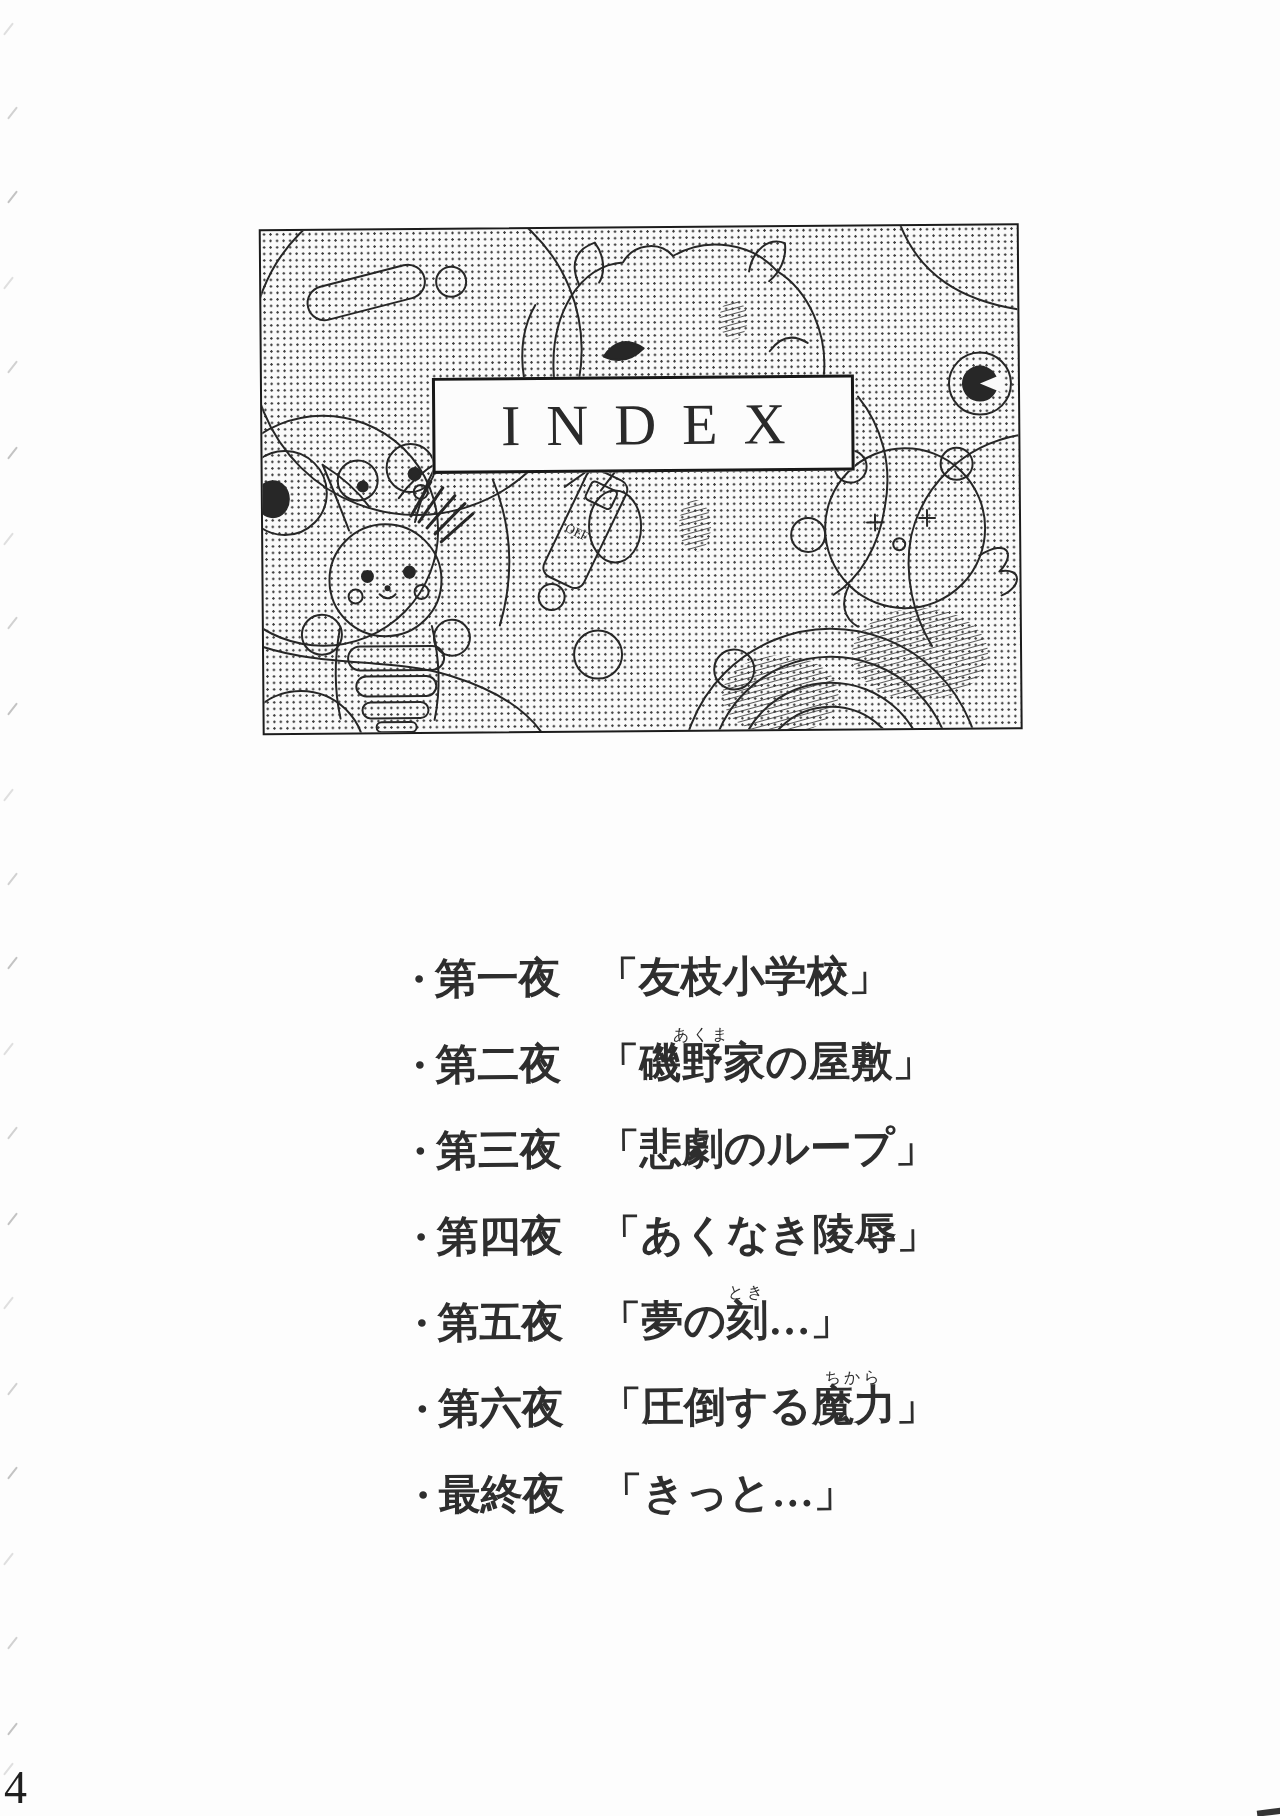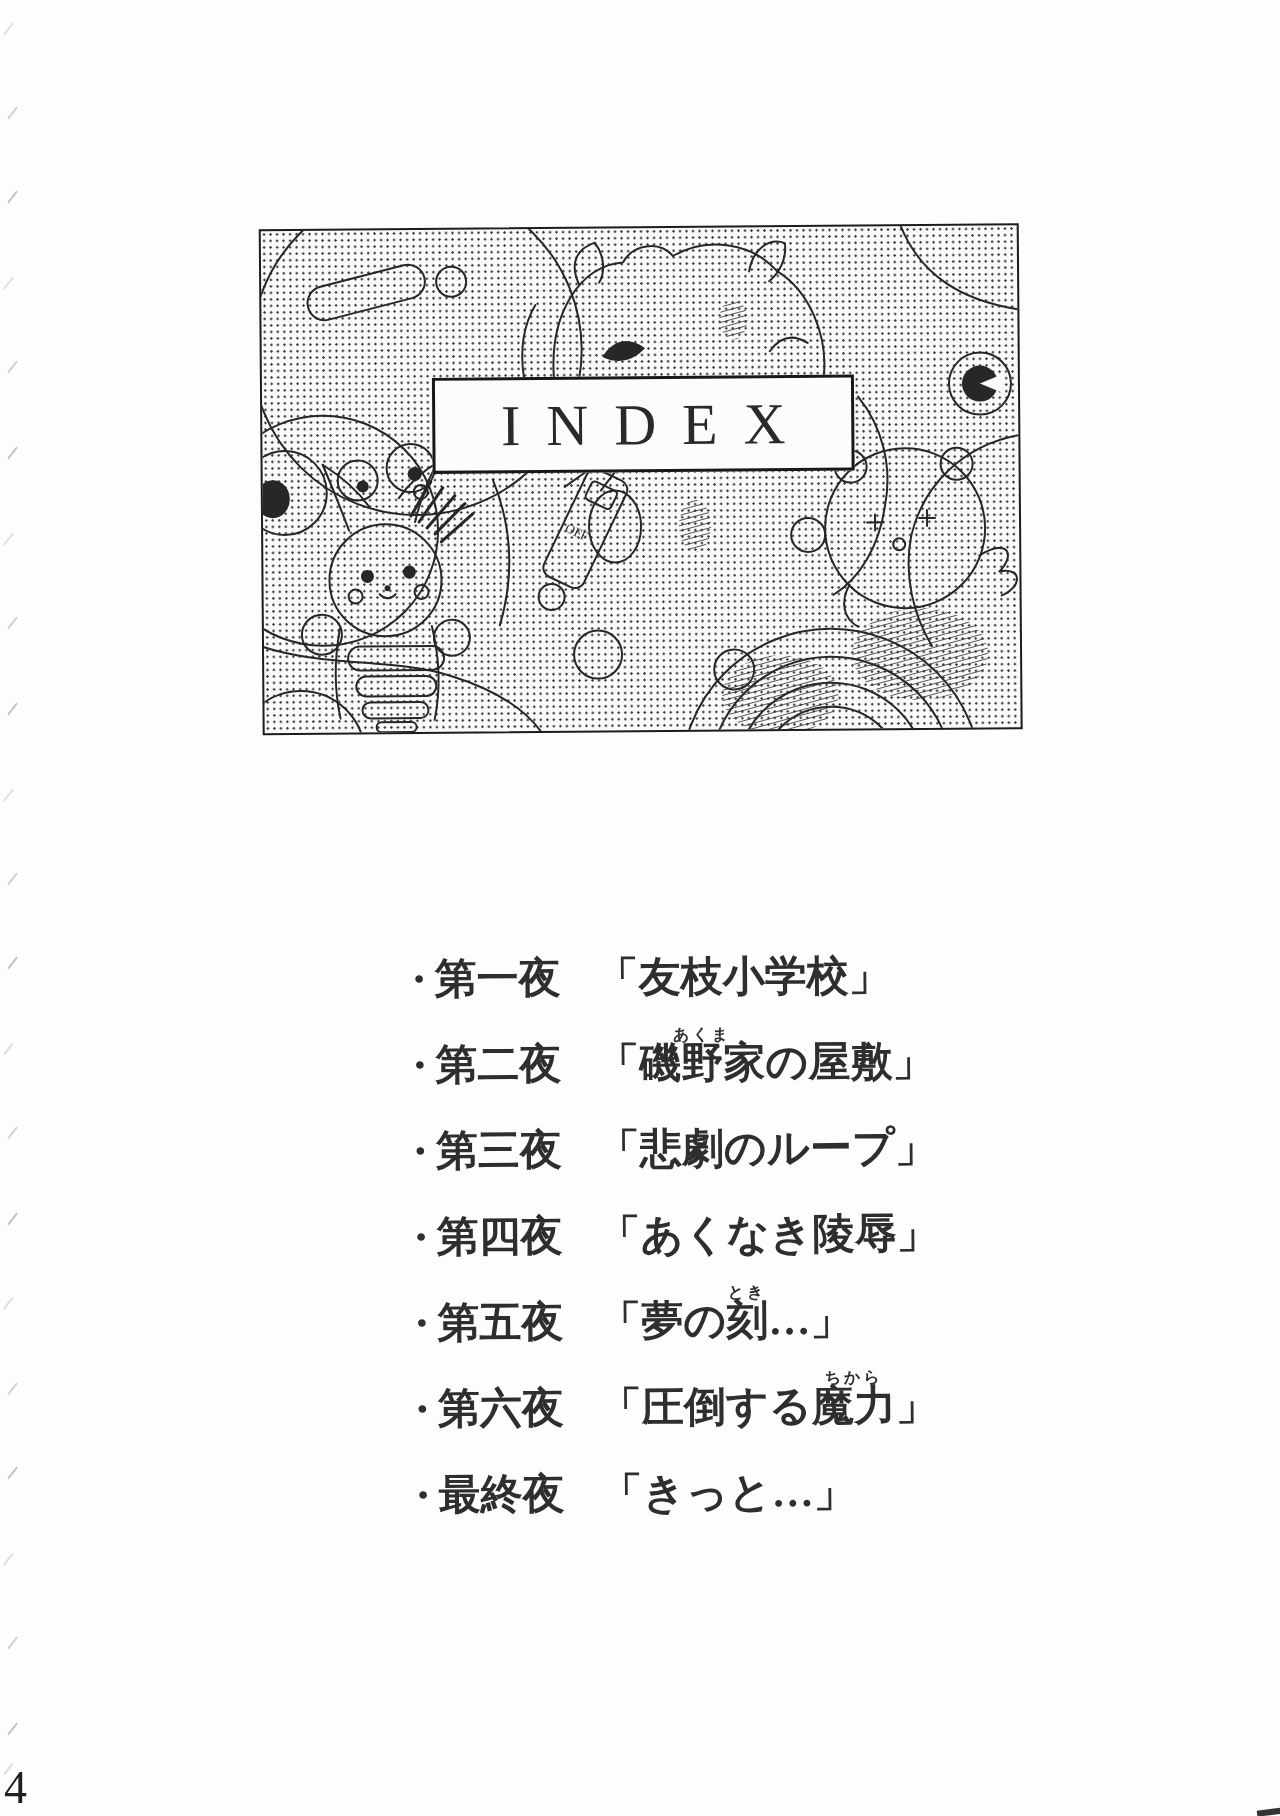--- a/index.html
+++ b/index.html
@@ -40,21 +40,21 @@
   .toc{position:absolute;left:398px;top:930px;width:640px;}
   .toc .row{
     display:flex;align-items:flex-end;height:86px;
     padding-bottom:15px;box-sizing:border-box;
     font-weight:700;color:#2e2e2e;line-height:1.05;
   }
   .toc .bullet{width:36px;font-size:40px;}
   .toc .chap{width:162px;font-size:42px;}
   .toc .ttl{font-size:42px;white-space:nowrap;}
   .toc ruby{ruby-align:center;}
-  .toc rt{font-size:16px;font-weight:700;letter-spacing:3px;text-align:center;}
+  .toc rt{font-size:16px;font-weight:400;letter-spacing:3px;text-align:center;}
   
   .pagenum{position:absolute;left:4px;bottom:2px;font-size:46px;color:#1f1f1f;}
   .corner-mark{position:absolute;right:-5px;bottom:1px;width:28px;height:6px;
     background:#343434;transform:rotate(-7deg);}
 </style>
 </head>
 <body>
 
 <div class="page">
 

